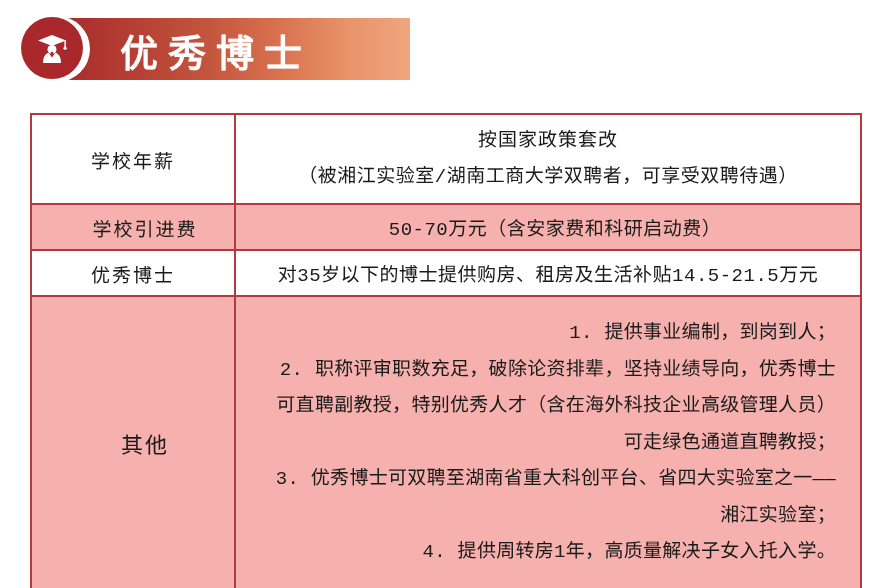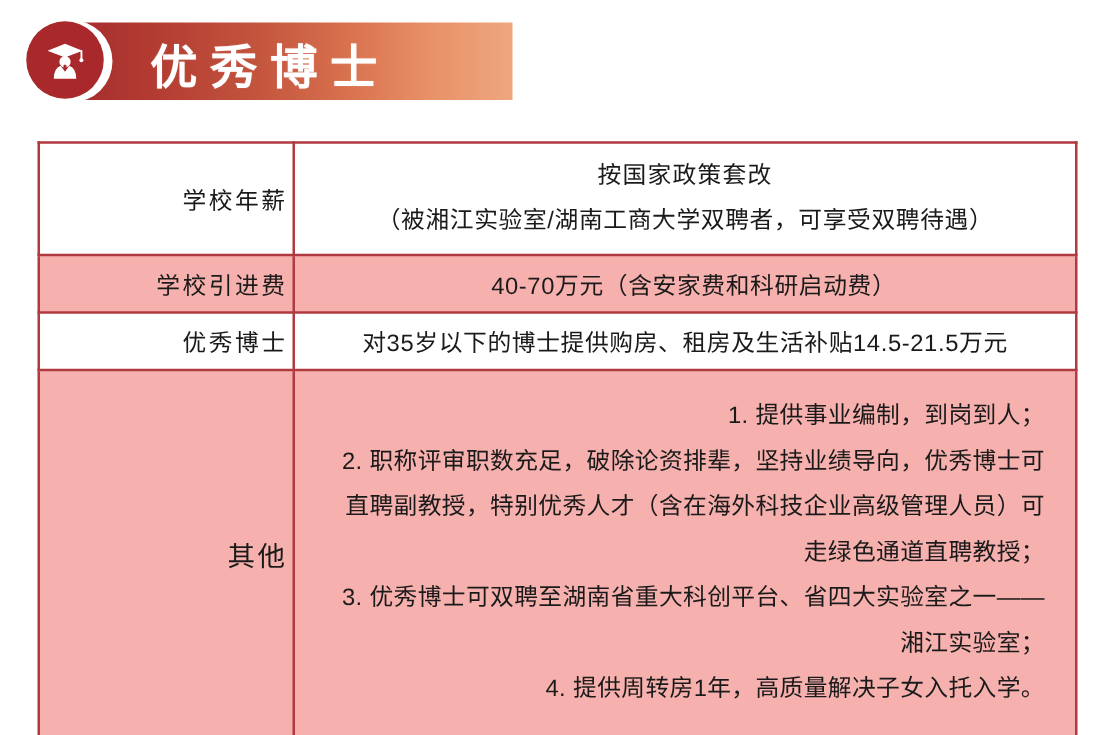--- a/index.html
+++ b/index.html
@@ -94,29 +94,30 @@
 
   .benefits-table td {
     border: 2px solid #b03a40;
     vertical-align: middle;
     color: #1a1a1a;
   }
 
   .col-label { width: 204px; }
 
   .cell-label {
-    text-align: right;
+    text-align: center;
     font-size: 19px;
     letter-spacing: 2px;
     padding: 6px 4px;
   }
 
   .cell-value {
     font-size: 19px;
     padding: 8px 14px;
+    font-family: Liberation Mono, monospace;
   }
 
   .row-white td { background: #ffffff; }
   .row-pink  td { background: #f6b1ae; padding-left: 28px; }
 
   .salary-line-1 {
     text-align: center;
     line-height: 1.9;
     letter-spacing: 1px;
   }
@@ -184,21 +185,21 @@
         <td class="cell-label">学校年薪</td>
         <td class="cell-value">
           <div class="salary-line-1">按国家政策套改</div>
           <div class="salary-line-2">（被湘江实验室/湖南工商大学双聘者，可享受双聘待遇）</div>
         </td>
       </tr>
 
       <tr class="row-pink row-fee">
         <td class="cell-label">学校引进费</td>
         <td class="cell-value">
-          <div class="fee-text">40-70万元（含安家费和科研启动费）</div>
+          <div class="fee-text">50-70万元（含安家费和科研启动费）</div>
         </td>
       </tr>
 
       <tr class="row-white row-subsidy">
         <td class="cell-label">优秀博士</td>
         <td class="cell-value">
           <div class="subsidy-text">对35岁以下的博士提供购房、租房及生活补贴14.5-21.5万元</div>
         </td>
       </tr>
 

